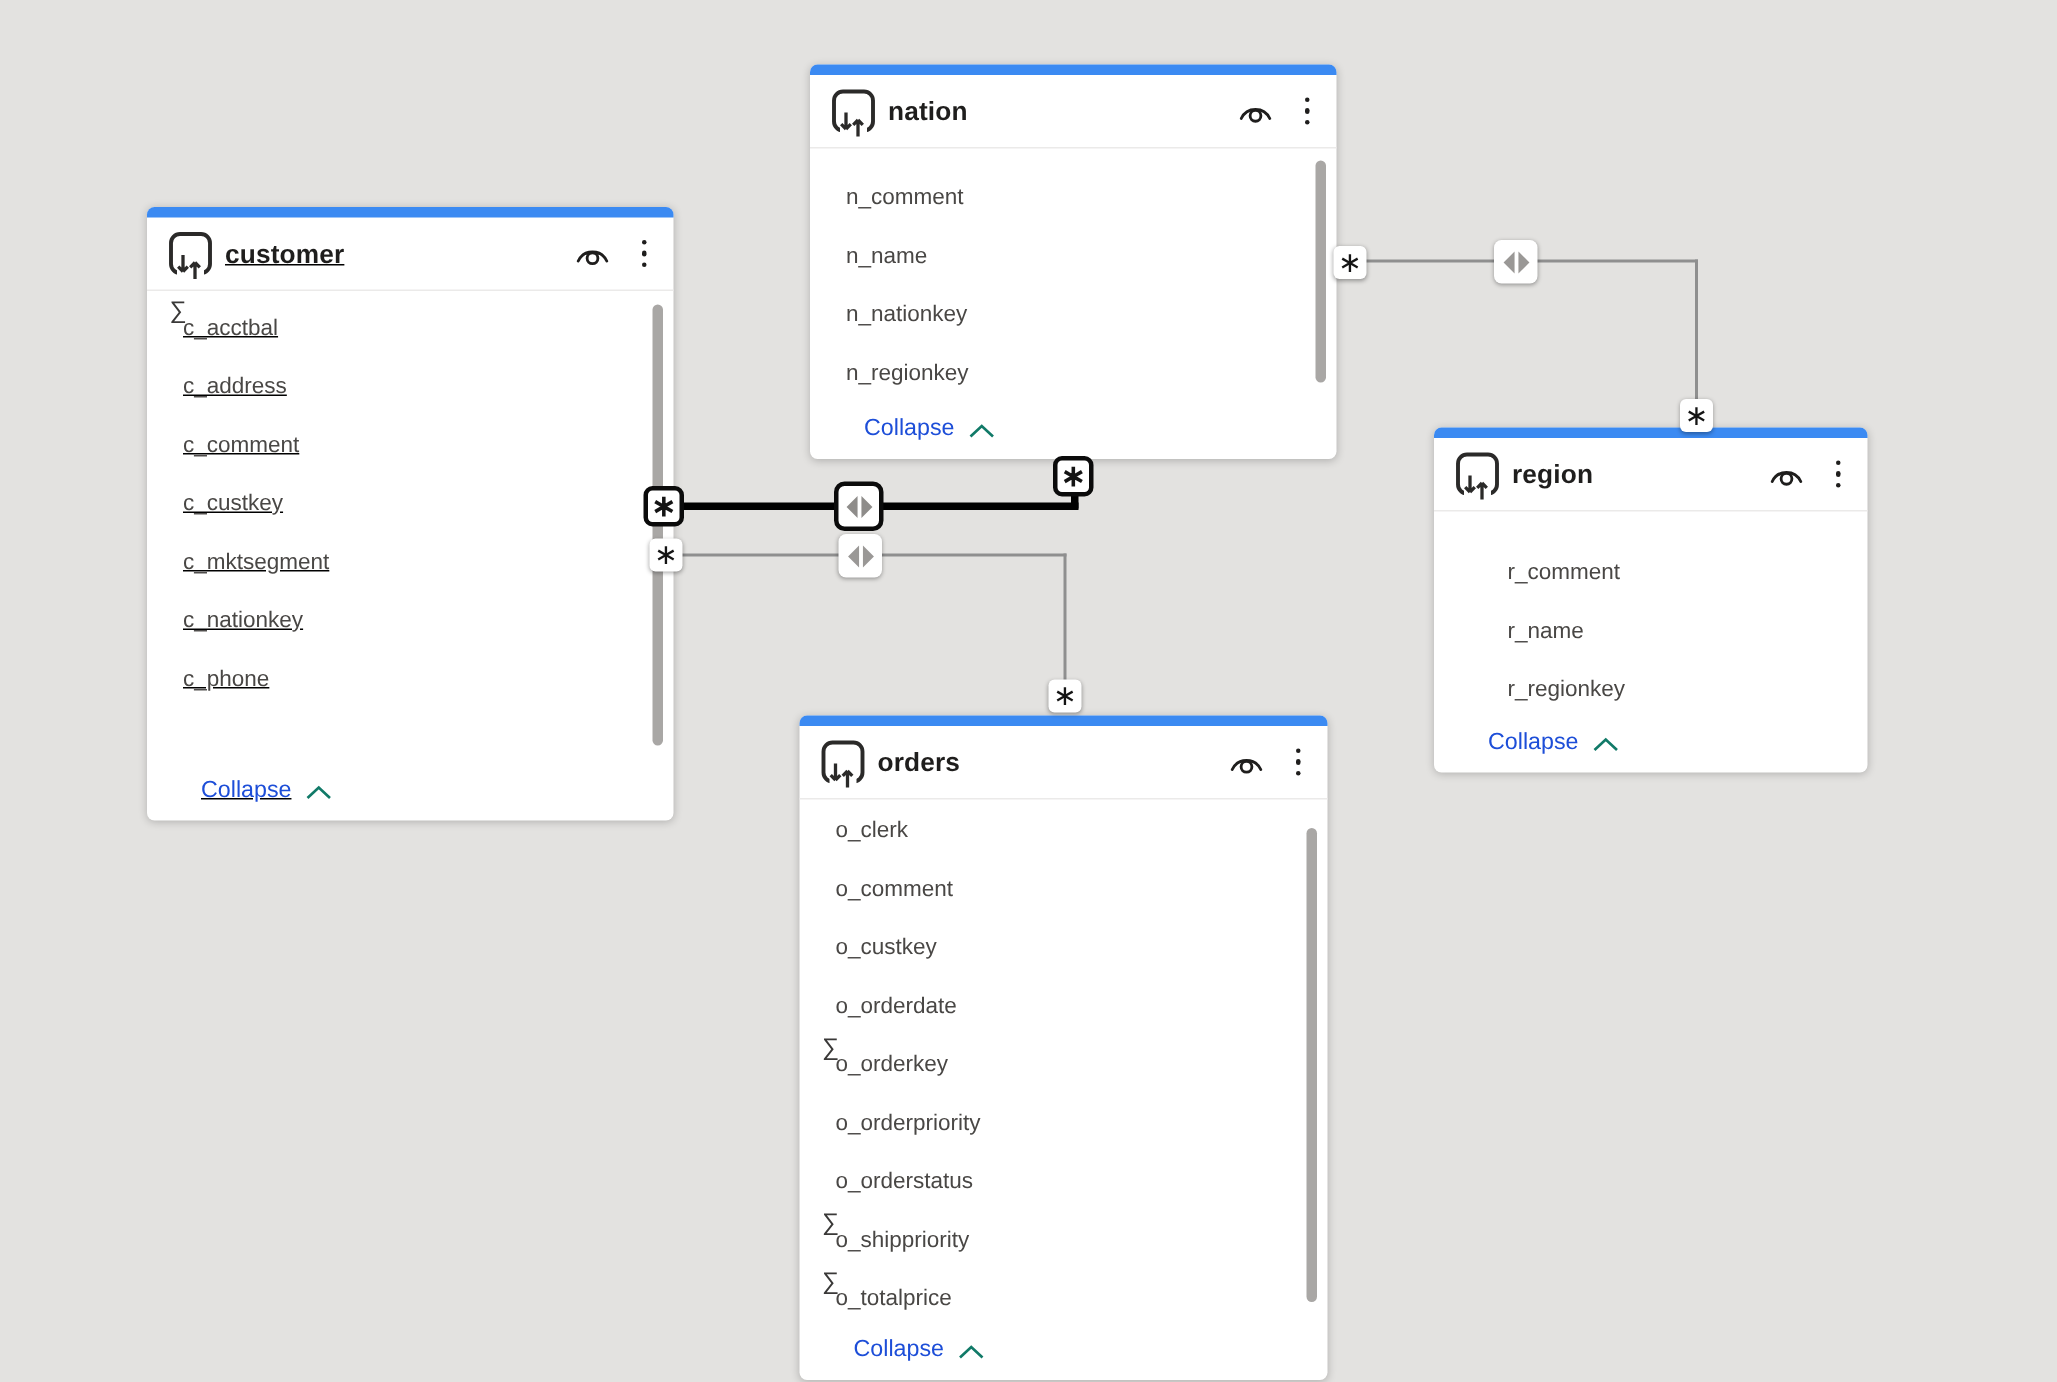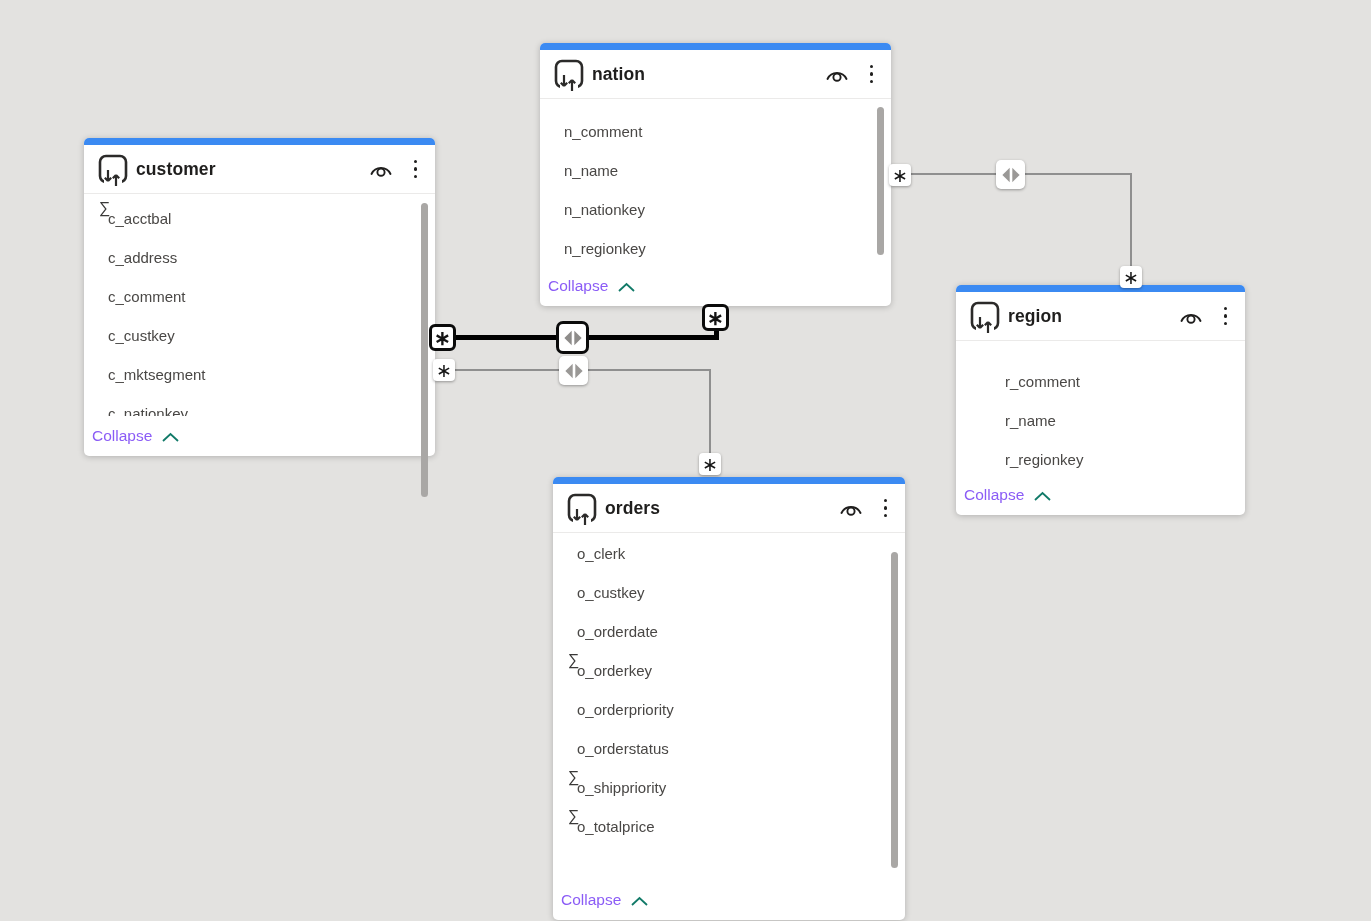--- a/index.html
+++ b/index.html
@@ -46,22 +46,22 @@
     padding-left:24px;position:relative;
     font-size:15px;color:#494745;
   }
   .field-row .sigma{
     position:absolute;left:15px;top:50%;transform:translateY(-50%);
     font-size:16px;color:#3a3938;width:20px;text-align:left;
   }
   .collapse-row{
     height:40px;flex:0 0 auto;
     display:flex;align-items:center;gap:9px;
-    padding-left:8px;
-    color:#8b5cf6;font-size:15.5px;
+    padding-left:36px;
+    color:#1d4ed8;font-size:15.5px;
     cursor:pointer;
   }
   .collapse-row svg{margin-top:3px;}
 
   .vscroll{
     position:absolute;right:7px;width:7px;border-radius:4px;
     background:#a9a7a5;z-index:4;
   }
 
   
@@ -99,21 +99,21 @@
 
   <div class="rel-line" style="left:450px;top:369px;width:261px;height:2px;"></div>
   <div class="rel-line" style="left:709px;top:369px;width:2px;height:86px;"></div>
 
   <div class="rel-line" style="left:906px;top:173px;width:226px;height:2px;"></div>
   <div class="rel-line" style="left:1130px;top:173px;width:2px;height:94px;"></div>
 
   <div class="rel-line selected" style="left:447px;top:335px;width:272px;height:5px;"></div>
   <div class="rel-line selected" style="left:714px;top:328px;width:5px;height:11px;"></div>
 
-  <div class="card" id="card-customer" style="left:84px;top:138px;width:351px;height:318px;">
+  <div class="card" id="card-customer" style="left:98px;top:138px;width:351px;height:409px;text-decoration:underline;">
     <div class="topbar"></div>
     <div class="card-header">
       <svg class="table-icon" width="32" height="36" viewBox="0 0 32 36">
         <rect x="3" y="3" width="26" height="26" rx="6" fill="none" stroke="#2b2a29" stroke-width="2.6"></rect>
         <rect x="7" y="16" width="18" height="15" fill="#ffffff"></rect>
         <path d="M11 17 v11 M11 28 l-3.2-3.2 M11 28 l3.2-3.2" stroke="#2b2a29" stroke-width="2.2" fill="none"></path>
         <path d="M19 33 v-11 M19 22 l-3.2 3.2 M19 22 l3.2 3.2" stroke="#2b2a29" stroke-width="2.2" fill="none"></path>
       </svg>
       <div class="card-title">customer</div>
       <svg class="eye-icon" width="24" height="17" viewBox="0 0 24 17">
@@ -199,21 +199,21 @@
     </div>
     <div class="collapse-row">
       <span>Collapse</span>
       <svg width="19" height="11" viewBox="0 0 19 11">
           <polyline points="2,9 9.5,2 17,9" fill="none" stroke="#117a68" stroke-width="1.8"></polyline>
         </svg>
     </div>
     <div class="vscroll" style="top:64px;height:148px;"></div>
   </div>
 
-  <div class="card" id="card-orders" style="left:533px;top:477px;width:352px;height:443px;margin-left:20px;">
+  <div class="card" id="card-orders" style="left:533px;top:477px;width:352px;height:443px;">
     <div class="topbar"></div>
     <div class="card-header">
       <svg class="table-icon" width="32" height="36" viewBox="0 0 32 36">
         <rect x="3" y="3" width="26" height="26" rx="6" fill="none" stroke="#2b2a29" stroke-width="2.6"></rect>
         <rect x="7" y="16" width="18" height="15" fill="#ffffff"></rect>
         <path d="M11 17 v11 M11 28 l-3.2-3.2 M11 28 l3.2-3.2" stroke="#2b2a29" stroke-width="2.2" fill="none"></path>
         <path d="M19 33 v-11 M19 22 l-3.2 3.2 M19 22 l3.2 3.2" stroke="#2b2a29" stroke-width="2.2" fill="none"></path>
       </svg>
       <div class="card-title">orders</div>
       <svg class="eye-icon" width="24" height="17" viewBox="0 0 24 17">
@@ -223,20 +223,23 @@
       <div class="kebab">
           <i></i>
           <i></i>
           <i></i>
         </div>
     </div>
     <div class="fields">
       <div class="fields-inner" style="margin-top:-10px;">
         <div class="field-row">
             <span>o_clerk</span>
+          </div>
+        <div class="field-row">
+            <span>o_comment</span>
           </div>
         <div class="field-row">
             <span>o_custkey</span>
           </div>
         <div class="field-row">
             <span>o_orderdate</span>
           </div>
         <div class="field-row">
             <span class="sigma">∑</span>
             <span>o_orderkey</span>

